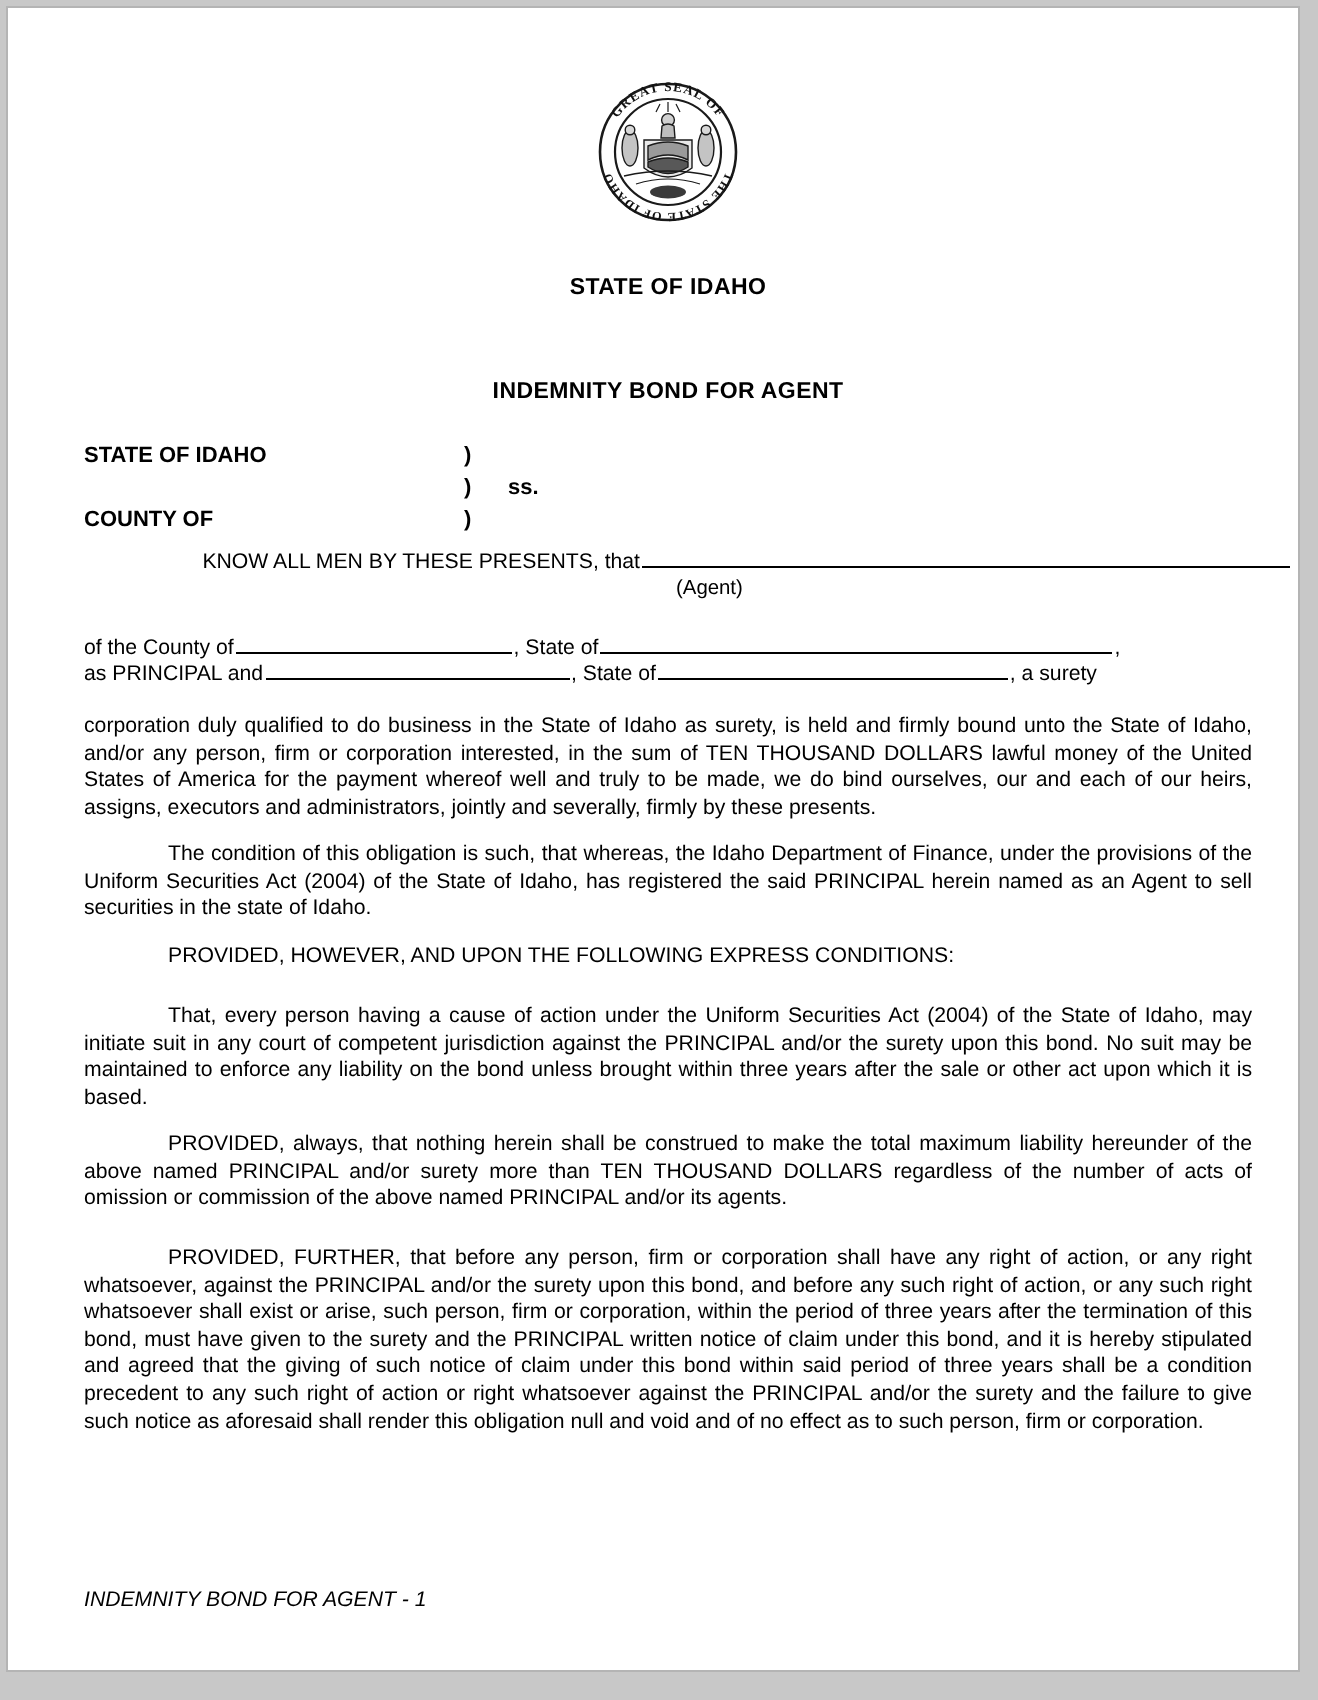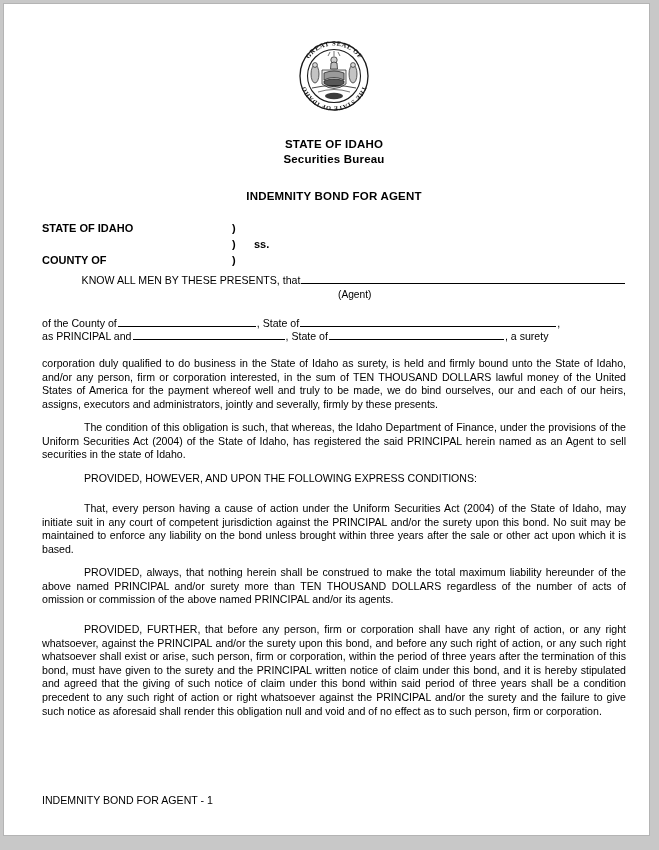--- a/index.html
+++ b/index.html
@@ -110,21 +110,21 @@
     font-size: 10.2px;
   }
 
   
   .footer {
     position: absolute;
     left: 0; top: 790px;
     width: 584px;
     font-size: 10.6px;
   }
-  .footer-left { position: absolute; left: 0; top: 0; }
+  .footer-left { position: absolute; left: 0; top: 0; font-style: italic; }
   .footer-right { position: absolute; right: 0; top: 0; margin-top: 40px; }
 </style>
 </head>
 <body>
 
 <div class="page">
   <div class="content">
 
     <div class="seal-wrap">
       <span class="seal">
@@ -156,41 +156,40 @@
             <path d="M14 48 Q36 43 58 48" stroke-width="0.8"></path>
             <path d="M20 52 Q36 47 52 52" stroke-width="0.6"></path>
             <ellipse cx="36" cy="56" rx="9" ry="3.2" fill="#3a3a3a" stroke="none"></ellipse>
           </g>
         </svg>
       </span>
     </div>
 
     <div class="heading">
       <div class="h-line">STATE OF IDAHO</div>
-      <div class="h-line">Securities Bureau</div>
     </div>
 
     <div class="doc-title">INDEMNITY BOND FOR AGENT</div>
 
     <div class="venue">
       <div class="venue-row">
         <span class="venue-label">STATE OF IDAHO</span>
         <span class="venue-paren">)</span>
       </div>
       <div class="venue-row" style="height:11px;">
         <span class="venue-paren" style="top:-5px;">)</span>
         <span class="venue-ss" style="top:-5px;">ss.</span>
       </div>
       <div class="venue-row">
         <span class="venue-label">COUNTY OF</span>
         <span class="venue-paren">)</span>
       </div>
     </div>
 
-    <div class="para noindent" style="top:268px; text-align:center;padding-left:20px;">
+    <div class="para noindent" style="top:268px; text-align:right;padding-left:20px;">
       <span>KNOW ALL MEN BY THESE PRESENTS, that</span><span class="fill" style="width:324px;"></span>
     </div>
     <div class="sub-label" style="left:296px; top:285px; width:110px;">(Agent)</div>
 
     <div class="para noindent" style="top:311px; text-align:left;">
       <span>of the County of</span><span class="fill" style="width:138px;"></span><span>, State of</span><span class="fill" style="width:256px;"></span><span>,</span>
     </div>
 
     <div class="para noindent" style="top:324px; text-align:left;">
       <span>as PRINCIPAL and</span><span class="fill" style="width:152px;"></span><span>, State of</span><span class="fill" style="width:175px;"></span><span>,  a  surety</span>

